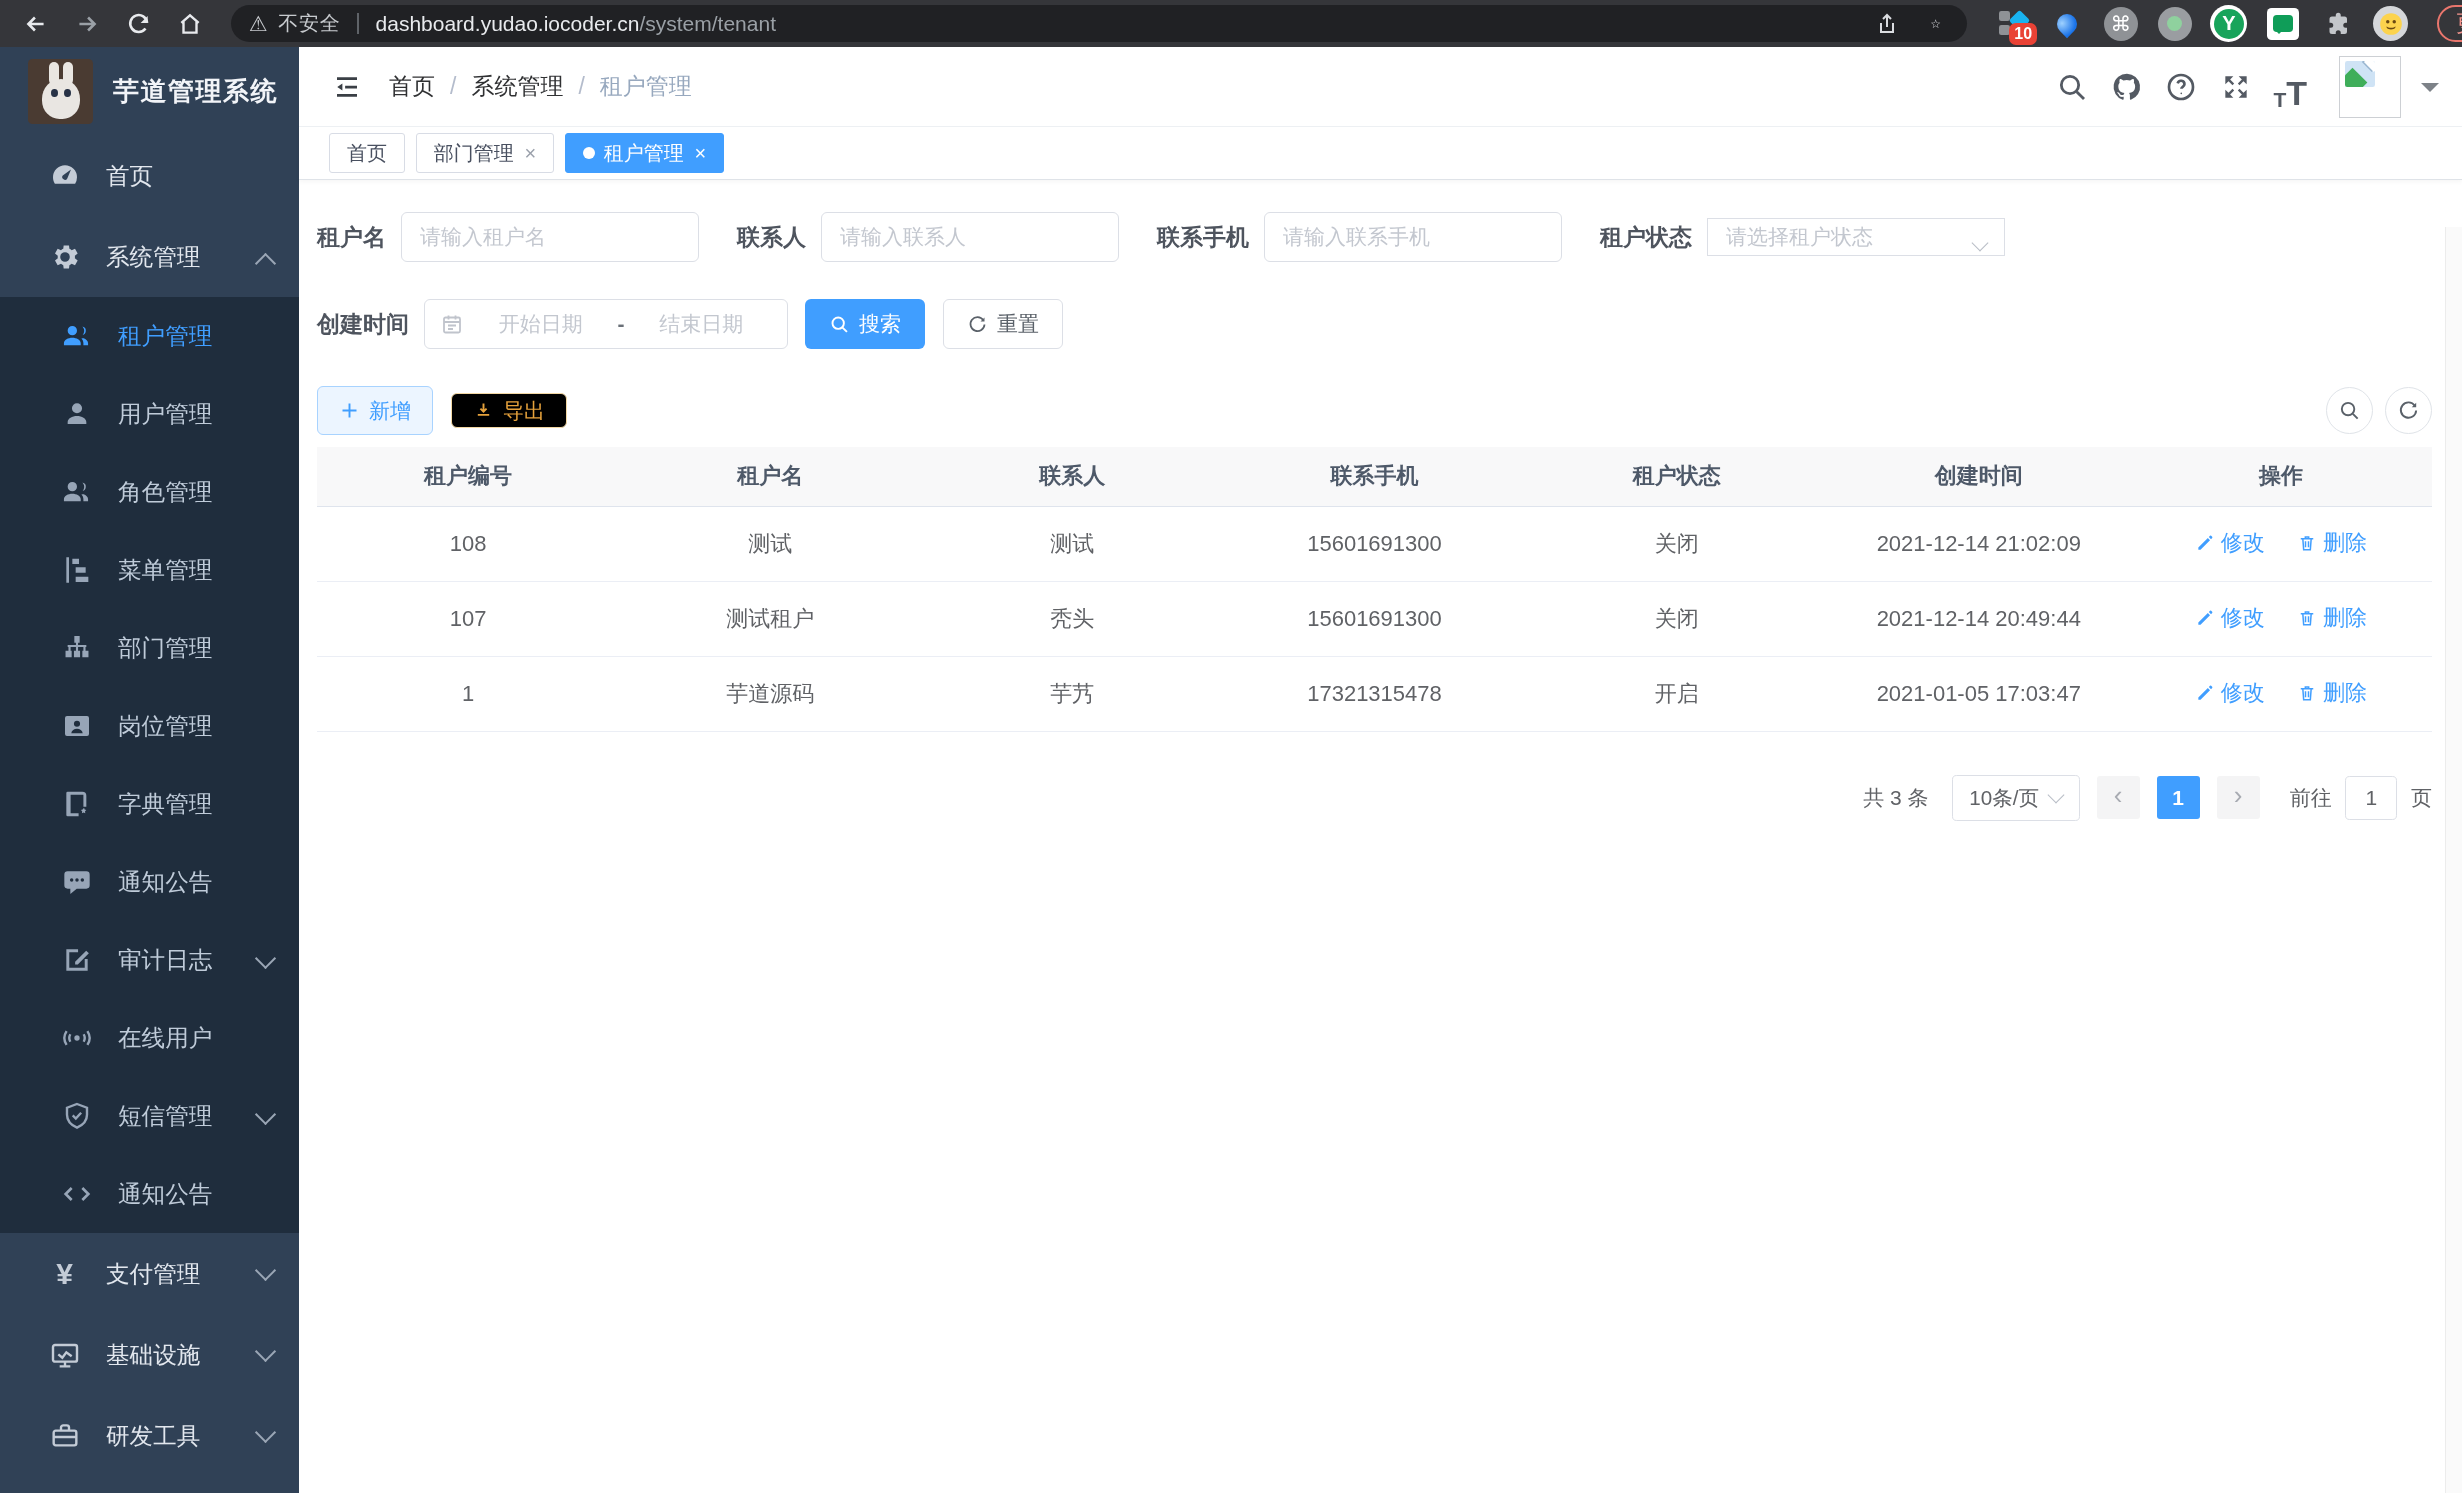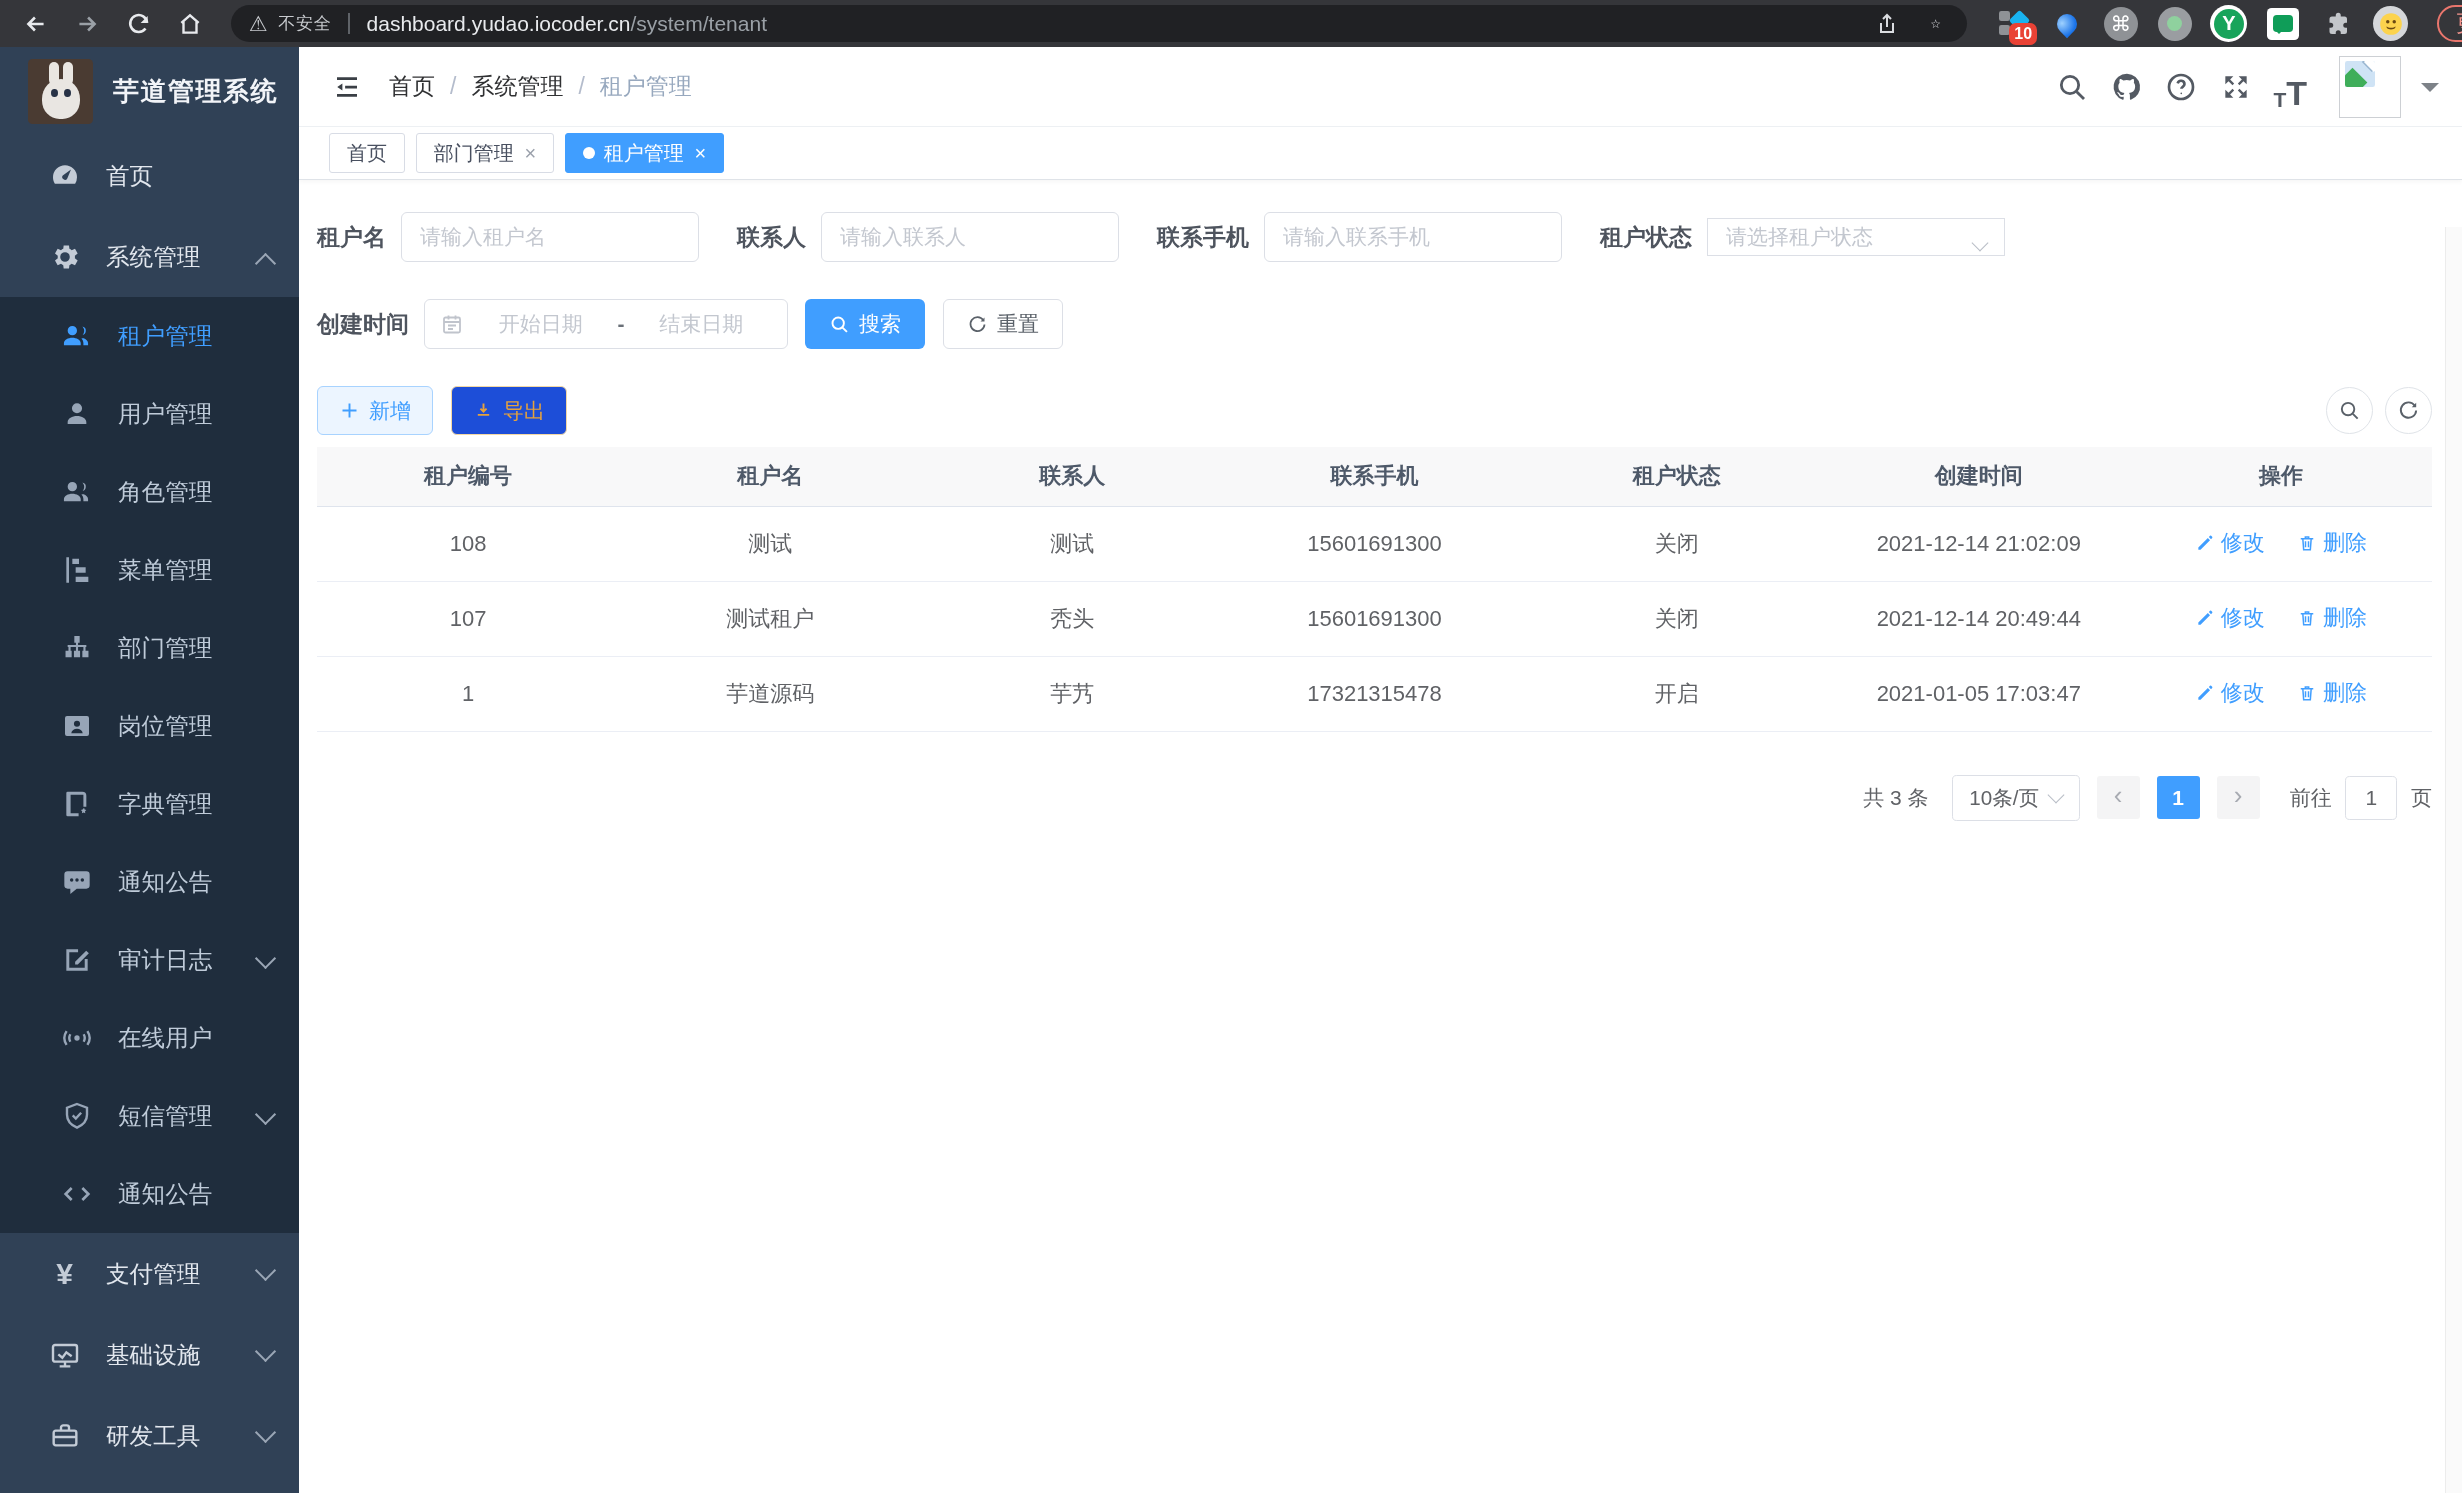--- a/index.html
+++ b/index.html
@@ -17,21 +17,21 @@
   }
   .nav-ic { width:44px; height:35px; display:flex; align-items:center; justify-content:center;
     color:#e8eaed; font-size:26px; border-radius:50%; flex:0 0 auto; }
   .nav-ic svg { width:26px; height:26px; }
   .nav-ic.dim { color:#9aa0a6; }
   .omnibox {
     height:37px; flex:0 0 1736px; background:#202124; border-radius:20px;
     display:flex; align-items:center; padding:0 12px 0 18px; gap:10.7px; margin-left:10.7px;
   }
   .warn-ic { color:#c7cace; font-size:21px; }
-  .not-secure { color:#c7cace; font-size:17px; letter-spacing:0.8px; }
+  .not-secure { color:#c7cace; font-size:20px; letter-spacing:0.8px; }
   .om-div { width:1.5px; height:21px; background:#5f6368; margin:0 6px; }
   .url { font-size:21px; color:#e8eaed; white-space:nowrap; }
   .url .path { color:#9aa0a6; }
   .om-spacer { flex:1; }
   .om-act { width:38px; height:34px; display:flex; align-items:center; justify-content:center; color:#dadce0; }
   .om-act svg{ width:24px; height:24px; }
   .ext-row { display:flex; align-items:center; gap:17px; margin-left:20px; flex:0 0 auto; }
   .ext { position:relative; width:37px; height:37px; display:flex; align-items:center; justify-content:center; }
   .ext-badge { position:absolute; right:-6px; bottom:-3px; background:#e94235; color:#fff;
     font-size:16px; line-height:1; padding:3px 5.3px; border-radius:7px; font-weight:700; }
@@ -128,21 +128,21 @@
   .drange .dtxt { flex:1; text-align:center; }
   .drange .dsep { color:#6a7078; flex:0 0 auto; font-weight:600; }
   .btn { height:50px; display:inline-flex; align-items:center; justify-content:center; gap:9px;
     border-radius:6px; font-size:21px; padding:0 23px; cursor:pointer; border:1.5px solid transparent; font-family:inherit; }
   .btn svg { width:21px; height:21px; }
   .btn-primary { background:#409eff; color:#fff; margin-left:17px; }
   .btn-plain { background:#fff; border-color:#dcdfe6; color:#5a6169; margin-left:18px; }
 
   .toolbar-row { display:flex; align-items:center; margin-bottom:12px; }
   .btn-add { height:49px; background:#ecf5ff; border-color:#a8d3ff; color:#409eff; padding:0 21px; }
-  .btn-export { height:49px; background:#1d4ed8; border-color:#f3d8a4; color:#e6a23c; padding:0 21px; margin-left:18px; }
+  .btn-export { height:35px; background:#000000; border-color:#f3d8a4; color:#e6a23c; padding:0 21px; margin-left:18px; }
   .tool-right { margin-left:auto; display:flex; gap:12px; }
   .circ-btn { width:47px; height:47px; border:1.5px solid #dfe3e8; border-radius:50%; background:#fff;
     display:flex; align-items:center; justify-content:center; color:#5a6169; cursor:pointer; }
   .circ-btn svg { width:23px; height:23px; }
 
   
   table.grid { width:100%; border-collapse:collapse; table-layout:fixed; }
   .grid th { height:59px; background:#f8f8f9; color:#4e5969; font-size:22px; font-weight:700;
     border-bottom:1.5px solid #dfe4ed; text-align:center; }
   .grid td { height:75px; color:#606266; font-size:22px; text-align:center; border-bottom:1.5px solid #ebeef5; }

